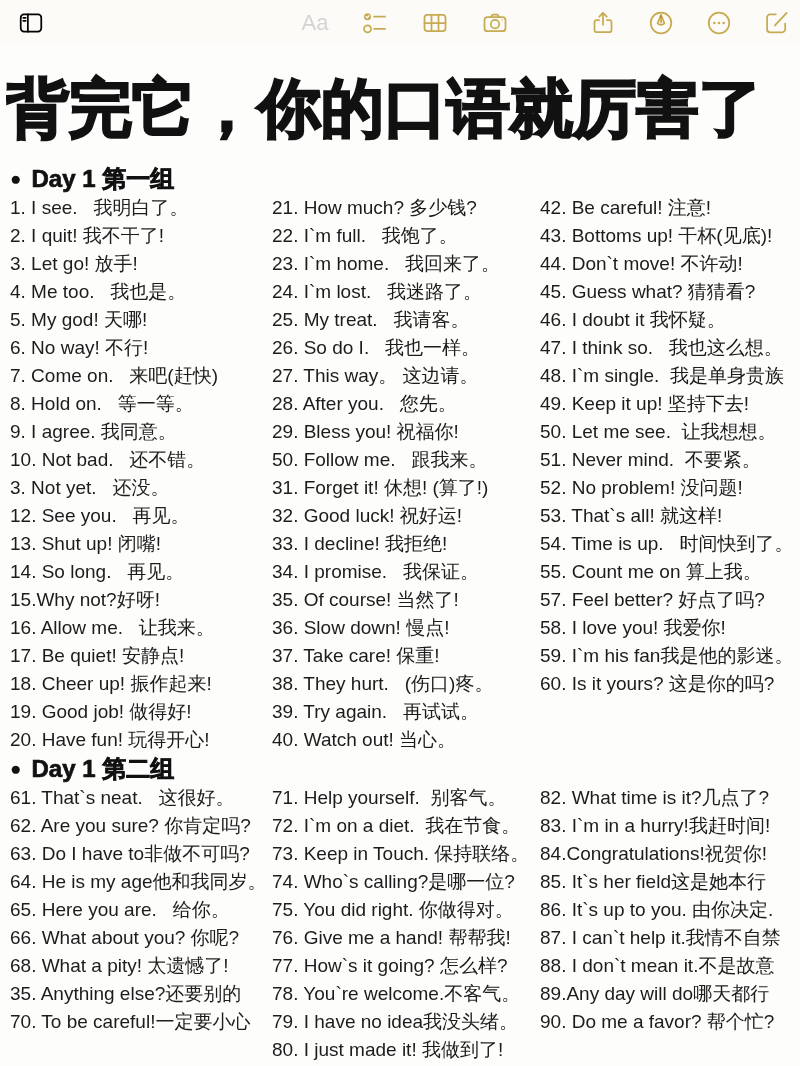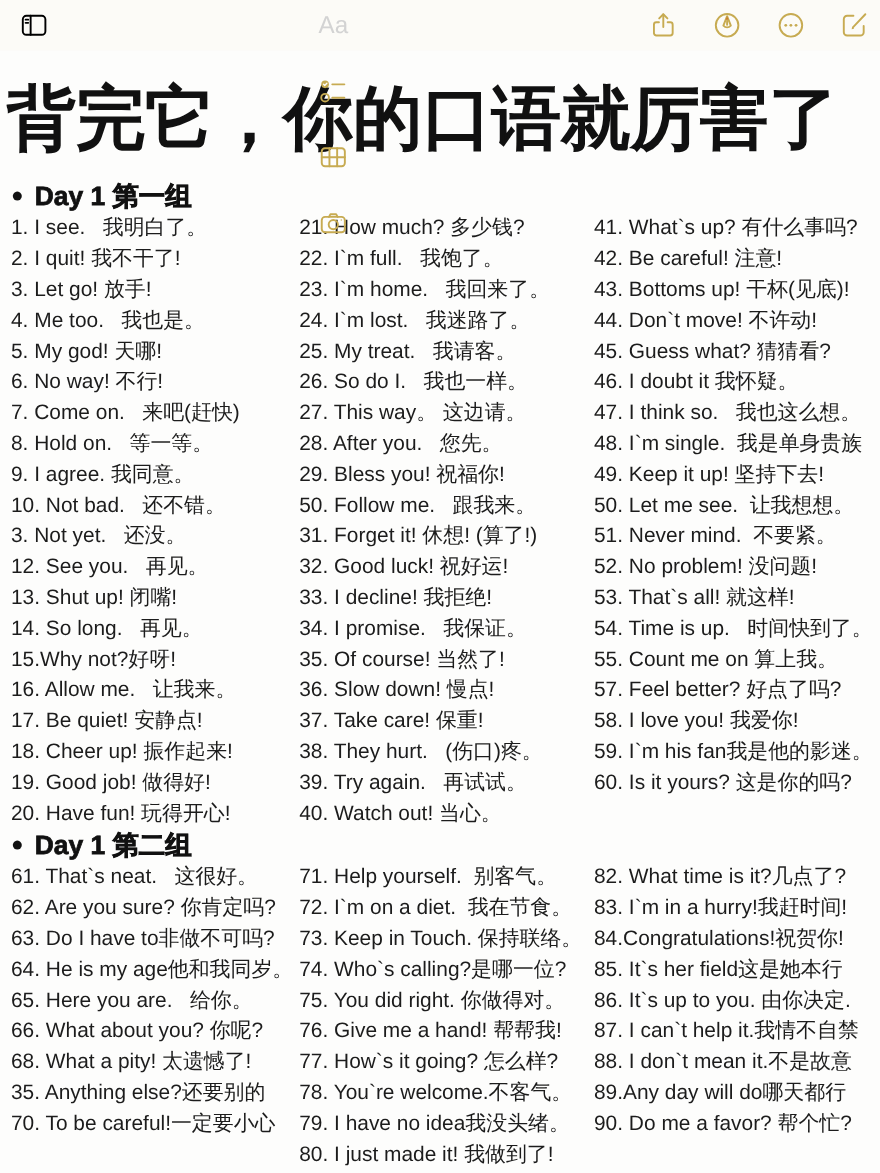--- a/index.html
+++ b/index.html
@@ -8,33 +8,33 @@
     background:#fdfdfc;
     font-family:"Liberation Sans","DejaVu Sans",sans-serif;
     color:#1d1d1d;
   }
   
   .toolbar{
     position:relative;height:46px;background:#fcfbf7;
   }
   .tb-group{position:absolute;top:8px;display:flex;align-items:center;}
   .tb-left{left:16px;}
-  .tb-center{left:288px;gap:30px;flex-direction:column;}
+  .tb-center{left:300px;gap:30px;}
   .tb-right{right:8px;gap:28px;}
   .tb-btn{
     width:30px;height:30px;display:flex;align-items:center;justify-content:center;
     cursor:pointer;background:none;border:none;padding:0;
   }
   .tb-btn svg{width:28px;height:28px;stroke:currentColor;fill:none;
     stroke-width:1.5;stroke-linecap:round;stroke-linejoin:round;}
   .aa-label{font-size:22px;font-weight:500;letter-spacing:0;}
   
   .page-title{
     margin:14px 0 8px 6px;
-    font-size:63px;line-height:96px;font-weight:400;
+    font-size:63px;line-height:96px;font-weight:700;
     color:#111;white-space:nowrap;overflow:hidden;
     -webkit-text-stroke:2.3px #111;
     letter-spacing:0px;
   }
   
   .content{padding:0 0 0 0;}
   .group-header{
     height:30px;line-height:30px;padding-left:10px;
     font-size:24px;font-weight:800;color:#111;
     -webkit-text-stroke:0.7px #111;
@@ -177,21 +177,20 @@
           <div class="phrase">33. I decline! 我拒绝!</div>
           <div class="phrase">34. I promise.   我保证。</div>
           <div class="phrase">35. Of course! 当然了!</div>
           <div class="phrase">36. Slow down! 慢点!</div>
           <div class="phrase">37. Take care! 保重!</div>
           <div class="phrase">38. They hurt.   (伤口)疼。</div>
           <div class="phrase">39. Try again.   再试试。</div>
           <div class="phrase">40. Watch out! 当心。</div>
         </div>
         <div class="col">
-          <div class="phrase">41. What`s up? 有什么事吗?</div>
           <div class="phrase">42. Be careful! 注意!</div>
           <div class="phrase">43. Bottoms up! 干杯(见底)!</div>
           <div class="phrase">44. Don`t move! 不许动!</div>
           <div class="phrase">45. Guess what? 猜猜看?</div>
           <div class="phrase">46. I doubt it 我怀疑。</div>
           <div class="phrase">47. I think so.   我也这么想。</div>
           <div class="phrase">48. I`m single.  我是单身贵族</div>
           <div class="phrase">49. Keep it up! 坚持下去!</div>
           <div class="phrase">50. Let me see.  让我想想。</div>
           <div class="phrase">51. Never mind.  不要紧。</div>

